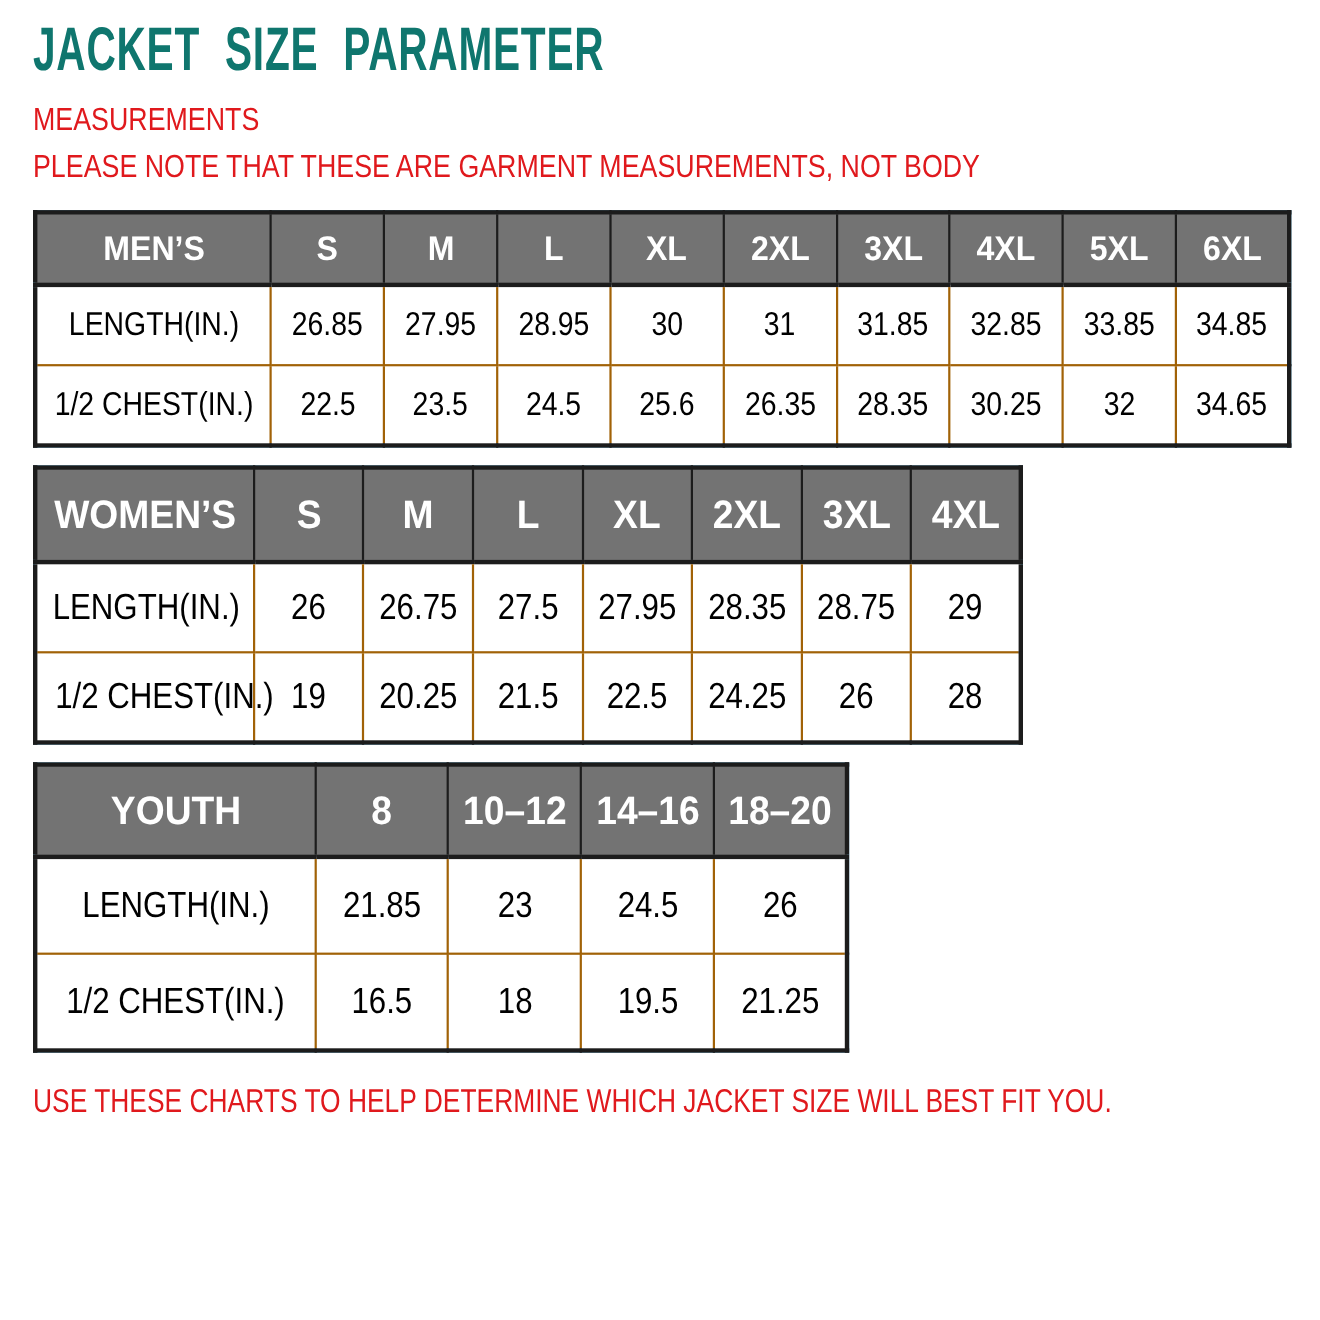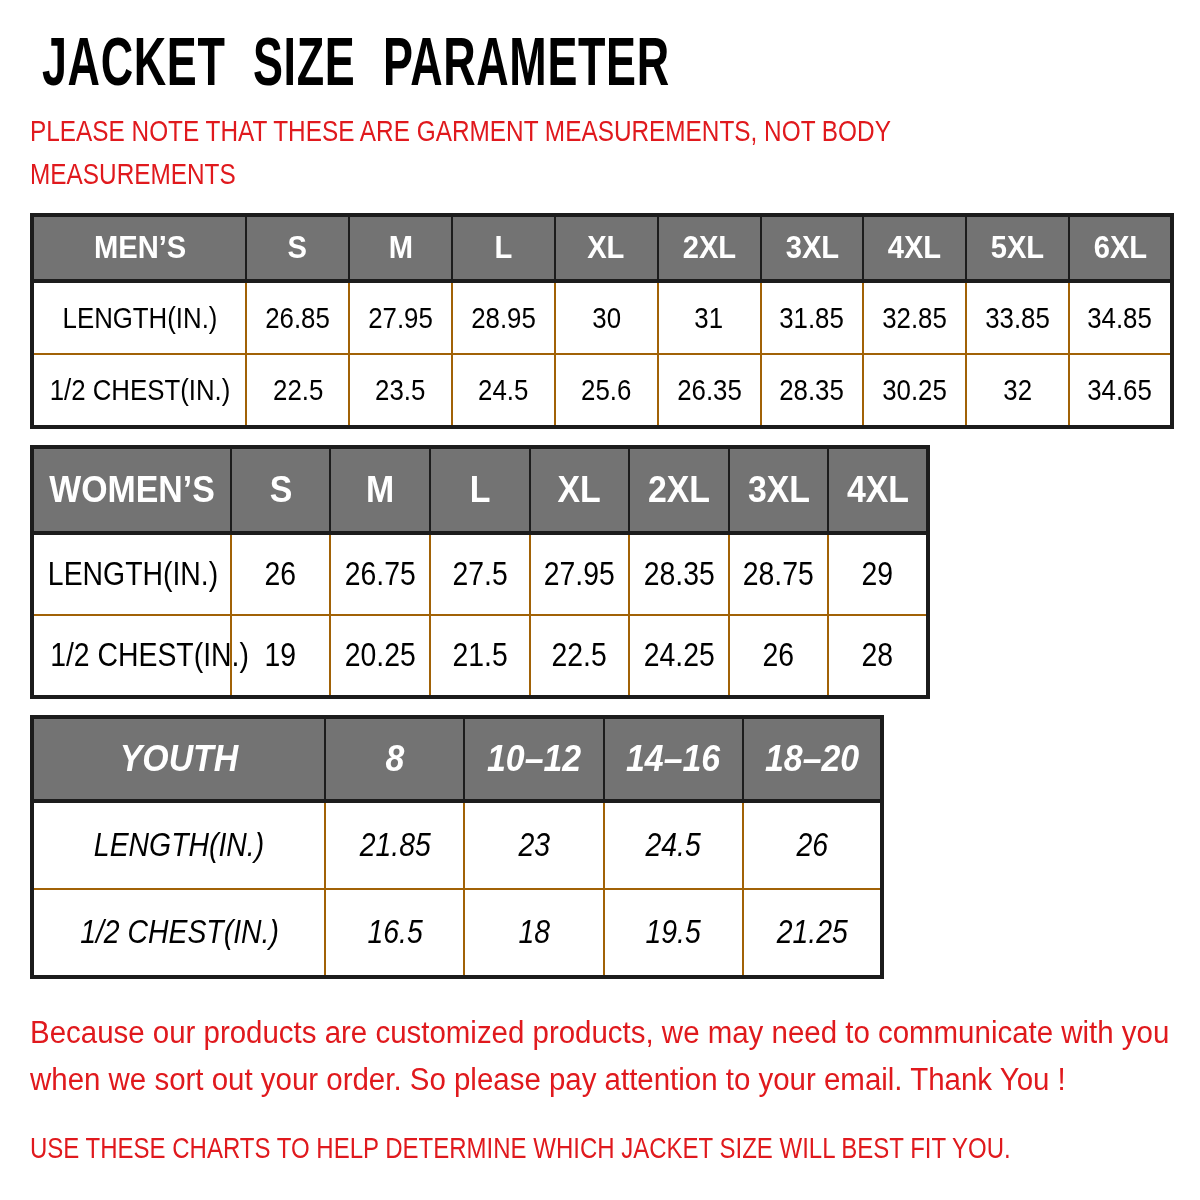--- a/index.html
+++ b/index.html
@@ -16,25 +16,25 @@
     height: 1200px;
     background: #ffffff;
     overflow: hidden;
     font-family: "Liberation Sans", sans-serif;
     color: var(--ink);
   }
   .page { padding: 22px 28px 0 30px; }
 
   
   h1.title {
-    margin: 12px;
-    font-size: 68px;
+    margin: 0;
+    font-size: 56px;
     line-height: 0.82;
     font-weight: bold;
-    color: #000000;
+    color: #0f766e;
     white-space: nowrap;
   }
   .condense-title {
     display: inline-block;
     transform: scaleX(0.66);
     transform-origin: 0 50%;
     word-spacing: 0.32em;
     letter-spacing: 1px;
   }
 
@@ -78,21 +78,21 @@
   .t-mens { width: 1144px; margin-top: 28px; }
   .t-mens th { height: 66px; font-size: 31px; }
   .t-mens td { height: 73px; font-size: 30px; }
   .t-mens th:first-child { width: 18.8%; }
 
   .t-womens { width: 900px; margin-top: 33px; }
   .t-womens th { height: 86px; font-size: 36px; }
   .t-womens td { height: 82px; font-size: 33px; }
   .t-womens th:first-child { width: 22.2%; }
 
-  .t-youth { width: 854px; margin-top: 32px; font-style: italic; }
+  .t-youth { width: 742px; margin-top: 32px; }
   .t-youth th { height: 84px; font-size: 36px; }
   .t-youth td { height: 88px; font-size: 33px; }
   .t-youth th:first-child { width: 34.5%; }
 
   
   .footer-para { margin-top: 30px; color: var(--red); font-size: 31px; line-height: 1.52; }
   .footer-para .fx {
     display: inline-block;
     transform: scaleX(0.95);
     transform-origin: 0 50%;
@@ -107,22 +107,22 @@
   }
 </style>
 </head>
 <body>
 
 <div class="page">
 
   <h1 class="title"><span class="condense-title">JACKET SIZE PARAMETER</span></h1>
 
   <div class="note">
+    <div><span class="nx">MEASUREMENTS</span></div>
     <div><span class="nx">PLEASE NOTE THAT THESE ARE GARMENT MEASUREMENTS, NOT BODY</span></div>
-    <div><span class="nx">MEASUREMENTS</span></div>
   </div>
 
   <table class="size-table t-mens">
       <thead>
         <tr>
           <th><span class="hx">MEN’S</span></th>
           <th><span class="hx">S</span></th>
           <th><span class="hx">M</span></th>
           <th><span class="hx">L</span></th>
           <th><span class="hx">XL</span></th>
@@ -219,20 +219,16 @@
         <tr>
           <td><span class="cx">1/2 CHEST(IN.)</span></td>
           <td><span class="cx">16.5</span></td>
           <td><span class="cx">18</span></td>
           <td><span class="cx">19.5</span></td>
           <td><span class="cx">21.25</span></td>
         </tr>
       </tbody>
     </table>
 
-  <div class="footer-para">
-    <div><span class="fx">Because our products are customized products, we may need to communicate with you</span></div>
-    <div><span class="fx">when we sort out your order. So please pay attention to your email. Thank You !</span></div>
-  </div>
 
   <div class="footer-caps"><span class="capsx">USE THESE CHARTS TO HELP DETERMINE WHICH JACKET SIZE WILL BEST FIT YOU.</span></div>
 
 </div>
 
 </body></html>

